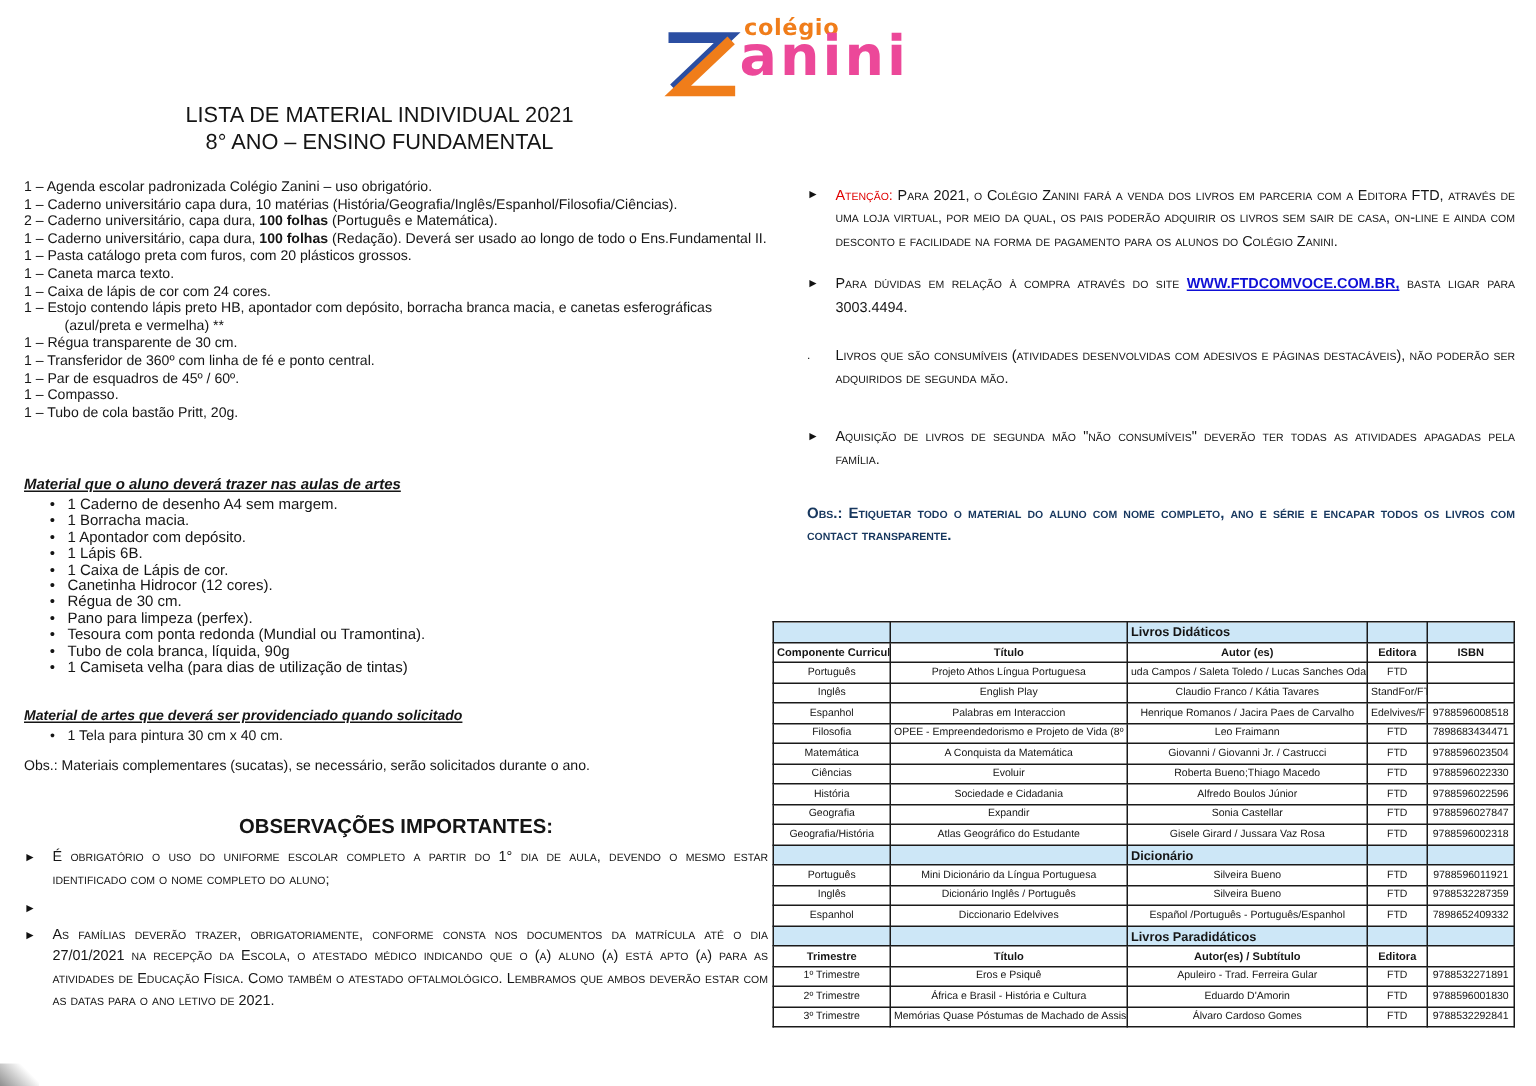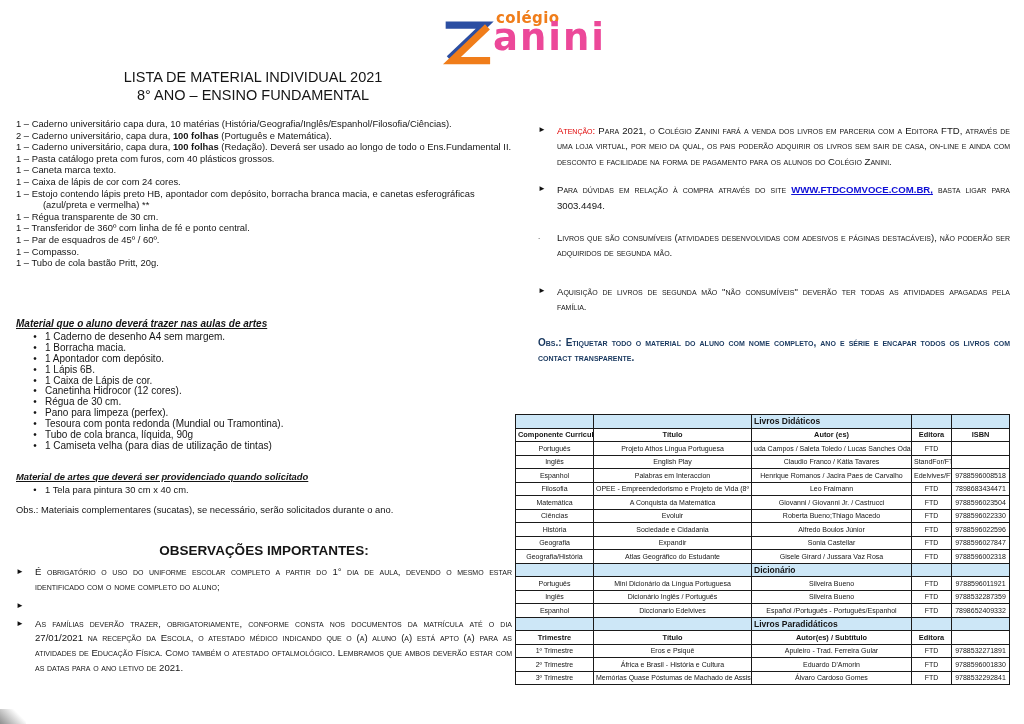--- a/index.html
+++ b/index.html
@@ -76,24 +76,25 @@
     <div class="logo-brand">anini</div>
   </div>
 
   <div class="doc-title">
     <div>LISTA DE MATERIAL INDIVIDUAL 2021</div>
     <div>8° ANO – ENSINO FUNDAMENTAL</div>
   </div>
 
   <div class="materials">
     <div>
+        <div class="mat-item"><span>1 – </span><span>Agenda escolar padronizada Colégio Zanini – uso obrigatório.</span></div>
         <div class="mat-item"><span>1 – </span><span>Caderno universitário capa dura, 10 matérias (História/Geografia/Inglês/Espanhol/Filosofia/Ciências).</span></div>
         <div class="mat-item"><span>2 – </span><span>Caderno universitário, capa dura, </span><span class="bold">100 folhas</span><span> (Português e Matemática).</span></div>
         <div class="mat-item"><span>1 – </span><span>Caderno universitário, capa dura, </span><span class="bold">100 folhas</span><span> (Redação). Deverá ser usado ao longo de todo o Ens.Fundamental II.</span></div>
-        <div class="mat-item"><span>1 – </span><span>Pasta catálogo preta com furos, com 40 plásticos grossos.</span></div>
+        <div class="mat-item"><span>1 – </span><span>Pasta catálogo preta com furos, com 20 plásticos grossos.</span></div>
         <div class="mat-item"><span>1 – </span><span>Caneta marca texto.</span></div>
         <div class="mat-item"><span>1 – </span><span>Caixa de lápis de cor com 24 cores.</span></div>
         <div class="mat-item"><span>1 – </span><span>Estojo contendo lápis preto HB, apontador com depósito, borracha branca macia, e canetas esferográficas (azul/preta e vermelha) **</span></div>
         <div class="mat-item"><span>1 – </span><span>Régua transparente de 30 cm.</span></div>
         <div class="mat-item"><span>1 – </span><span>Transferidor de 360º com linha de fé e ponto central.</span></div>
         <div class="mat-item"><span>1 – </span><span>Par de esquadros de 45º / 60º.</span></div>
         <div class="mat-item"><span>1 – </span><span>Compasso.</span></div>
         <div class="mat-item"><span>1 – </span><span>Tubo de cola bastão Pritt, 20g.</span></div>
       </div>
   </div>

